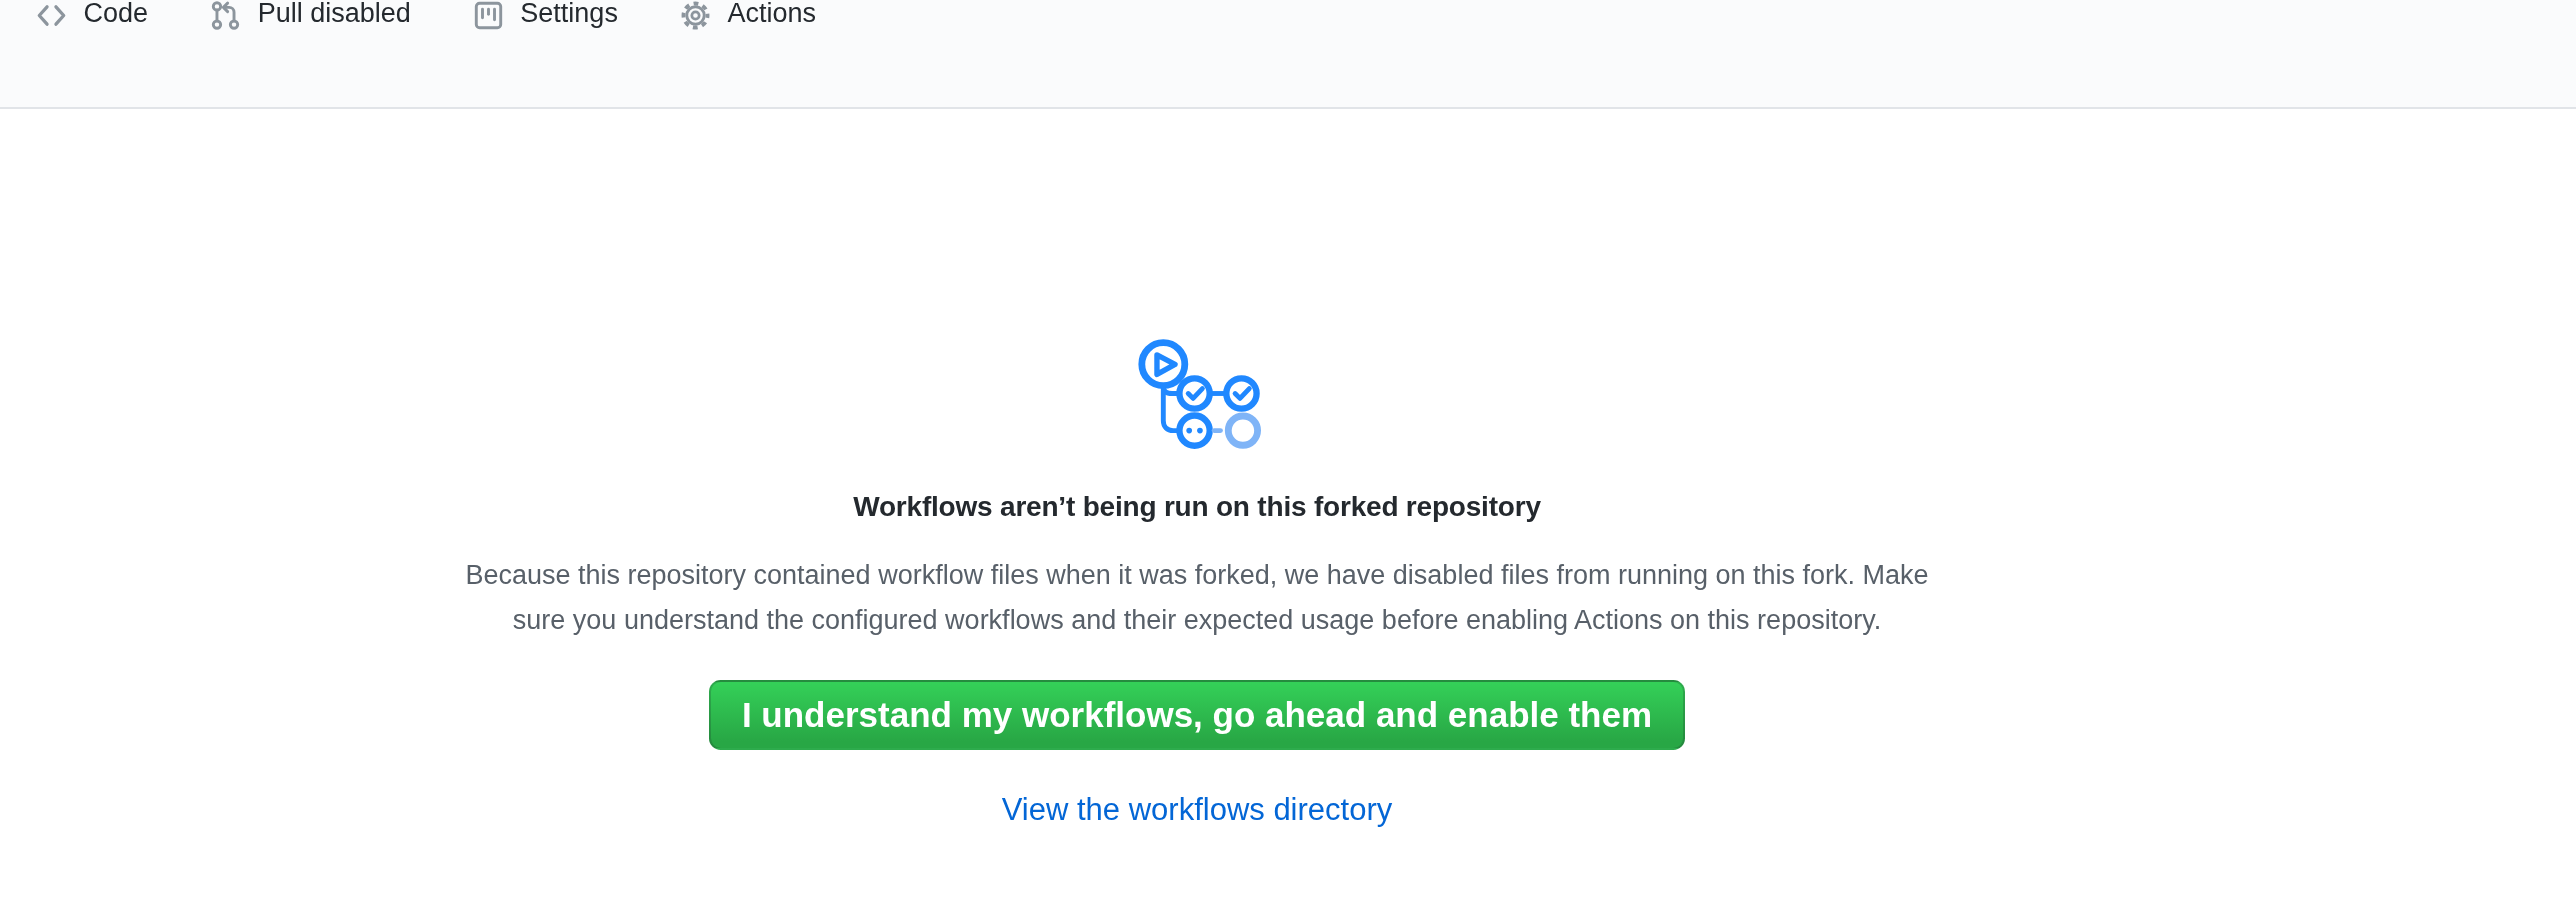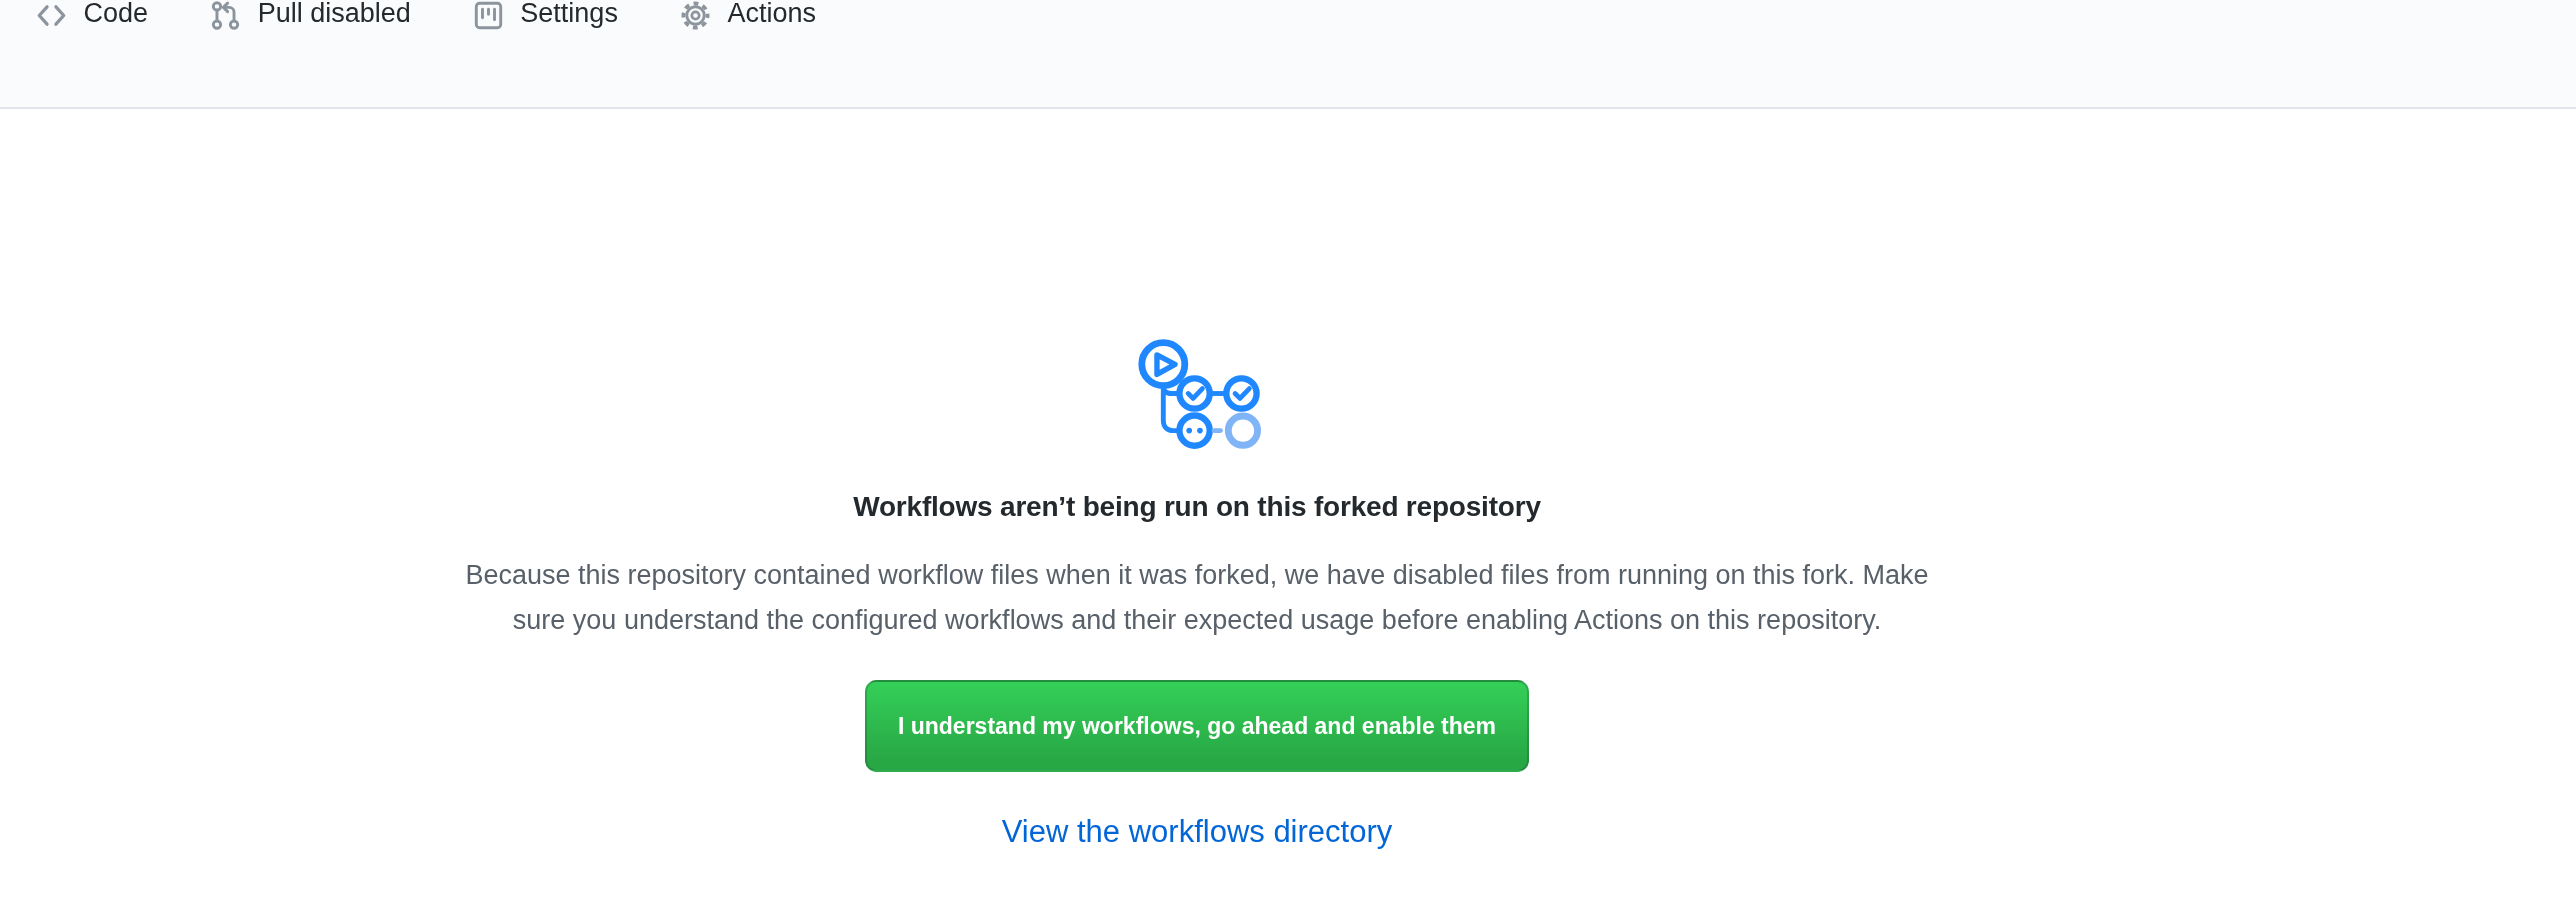--- a/index.html
+++ b/index.html
@@ -75,24 +75,24 @@
   .desc {
     margin: 23.5px 0 0 0;
     font-size: 27px;
     line-height: 45px;
     color: var(--body-text);
   }
   .desc .line { display: block; }
   .btn-row { margin-top: 37px; }
   .btn-primary {
     display: inline-block;
-    height: 92px;
+    height: 70px;
     padding: 0 31px;
     font-family: inherit;
-    font-size: 23px;
+    font-size: 35px;
     font-weight: 700;
     color: var(--button-text);
     background-color: var(--button-green);
     background-image: linear-gradient(-180deg, var(--button-green-light) 0%, var(--button-green) 90%);
     border: 2px solid rgba(27, 31, 35, 0.2);
     border-radius: 11.7px;
     cursor: pointer;
   }
   .link-row { margin-top: 42px; }
   .wf-link {

